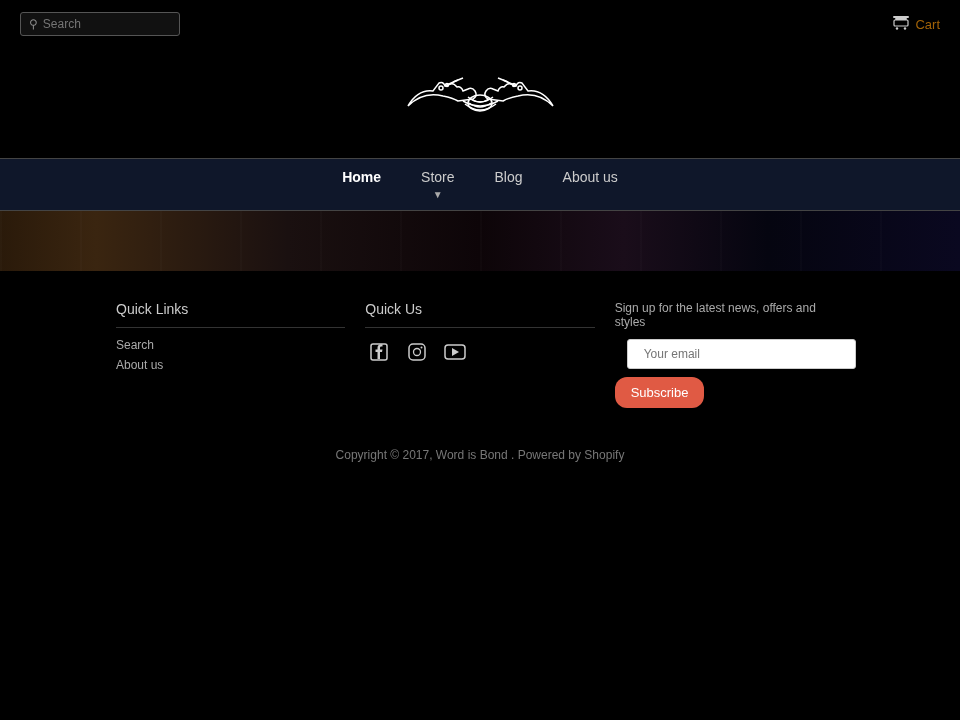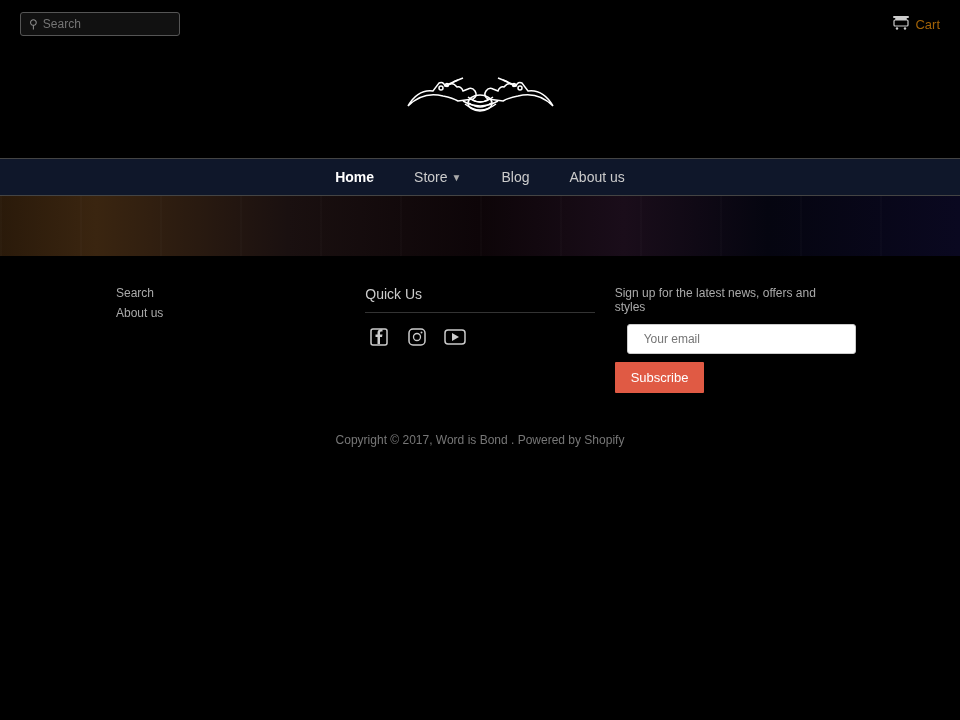--- a/index.html
+++ b/index.html
@@ -85,20 +85,21 @@
       cursor: pointer;
     }
     .nav-item.active {
       font-weight: bold;
       color: #fff;
     }
     .nav-item-store {
       display: flex;
       align-items: center;
       gap: 4px;
+      flex-direction: column;
     }
     .dropdown-arrow {
       font-size: 10px;
       color: #aaa;
     }
 
     
     .hero-section {
       width: 100%;
       height: 60px;
@@ -193,21 +194,21 @@
       color: #333;
       outline: none;
       margin-bottom: 8px;
       margin-left: 12px;
     }
     .subscribe-btn {
       background: #e05a44;
       color: #fff;
       border: none;
       padding: 8px 16px;
-      border-radius: 1px;
+      border-radius: 12px;
       font-size: 13px;
       cursor: pointer;
     }
 
     
     .copyright {
       text-align: center;
       padding: 20px 0 30px 0;
       font-size: 12px;
       color: #777;
@@ -292,20 +293,21 @@
   </a>
 </nav>
 
 <div class="hero-section">
   <div class="hero-image-strip"></div>
 </div>
 
 <div class="footer-section">
 
   <div class="footer-col">
+    <div class="footer-col-title">Quick Links</div>
     <a class="footer-link" href="#">Search</a>
     <a class="footer-link" href="#">About us</a>
   </div>
 
   <div class="footer-col">
     <div class="footer-col-title">Quick Us</div>
     <div class="social-icons">
 
       <a class="social-icon" href="#">
         <svg width="20" height="20" viewBox="0 0 20 20" fill="none" xmlns="http://www.w3.org/2000/svg">

